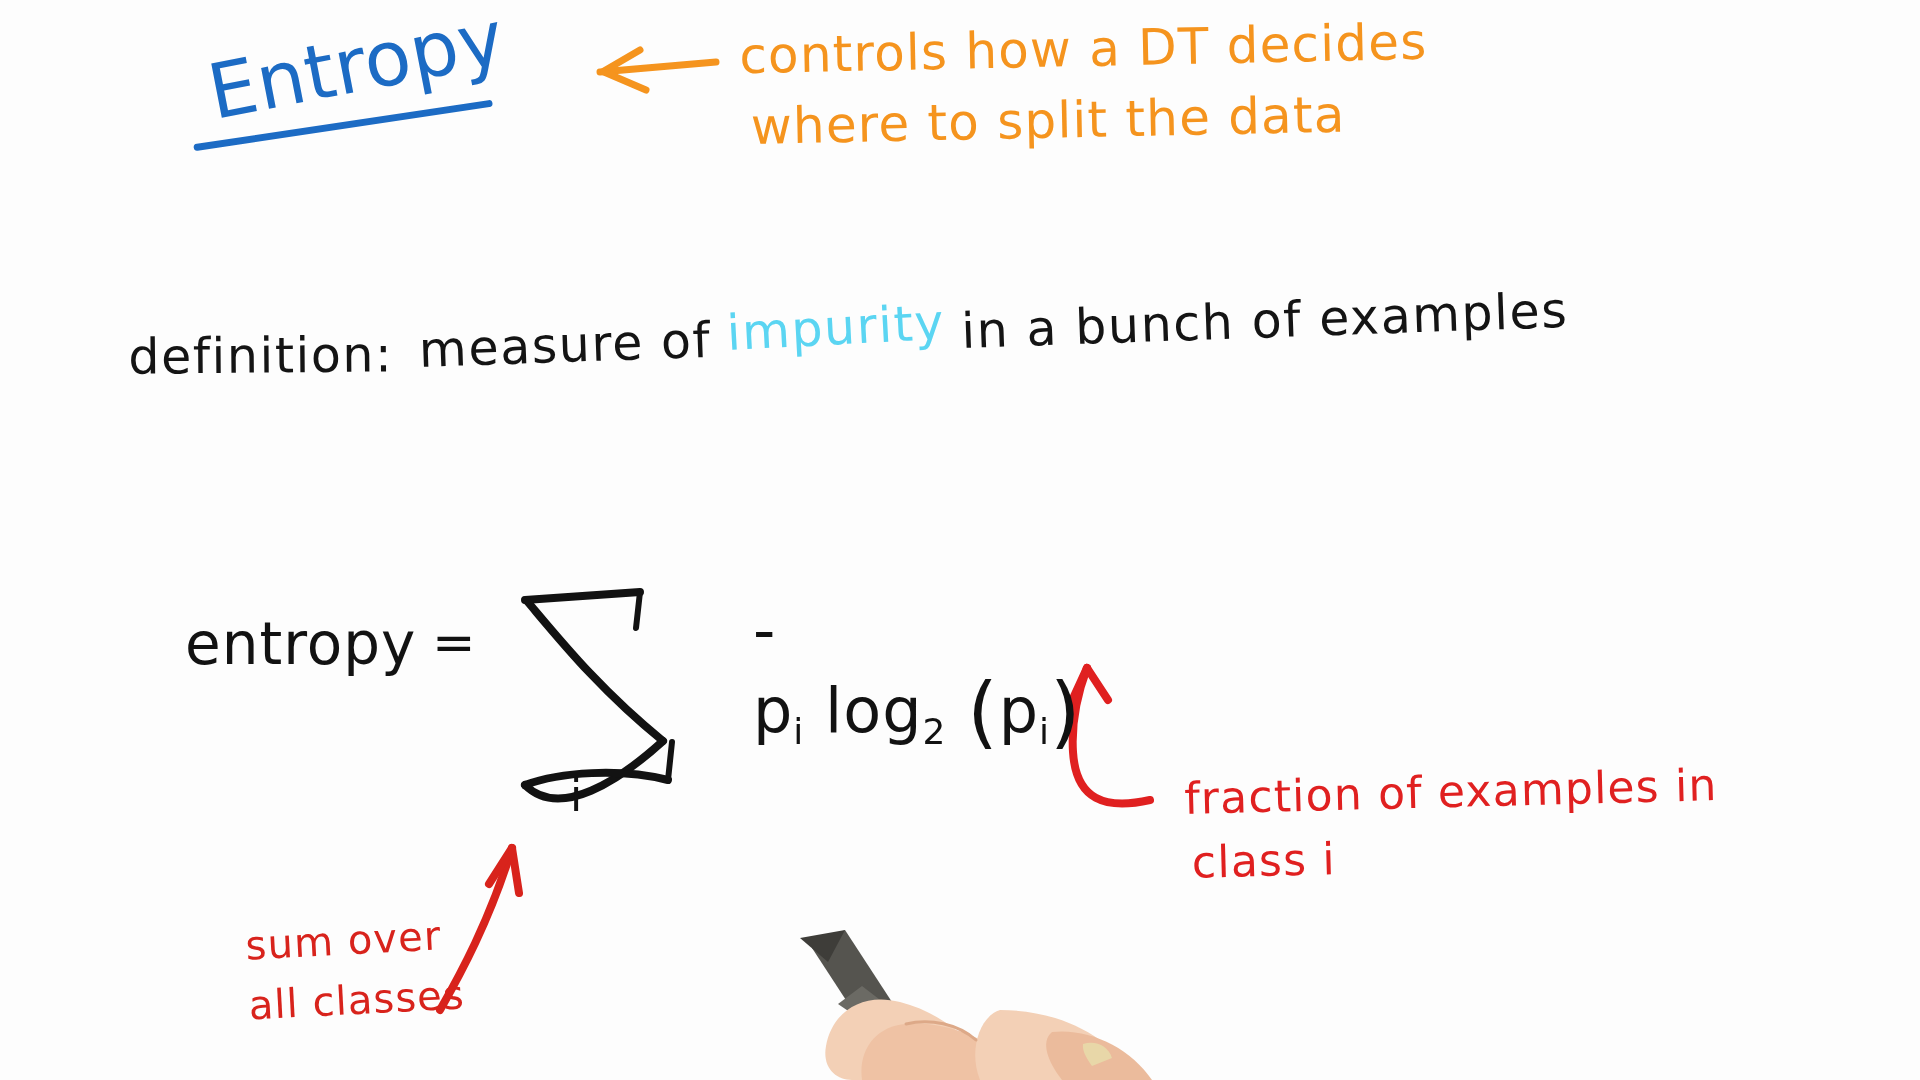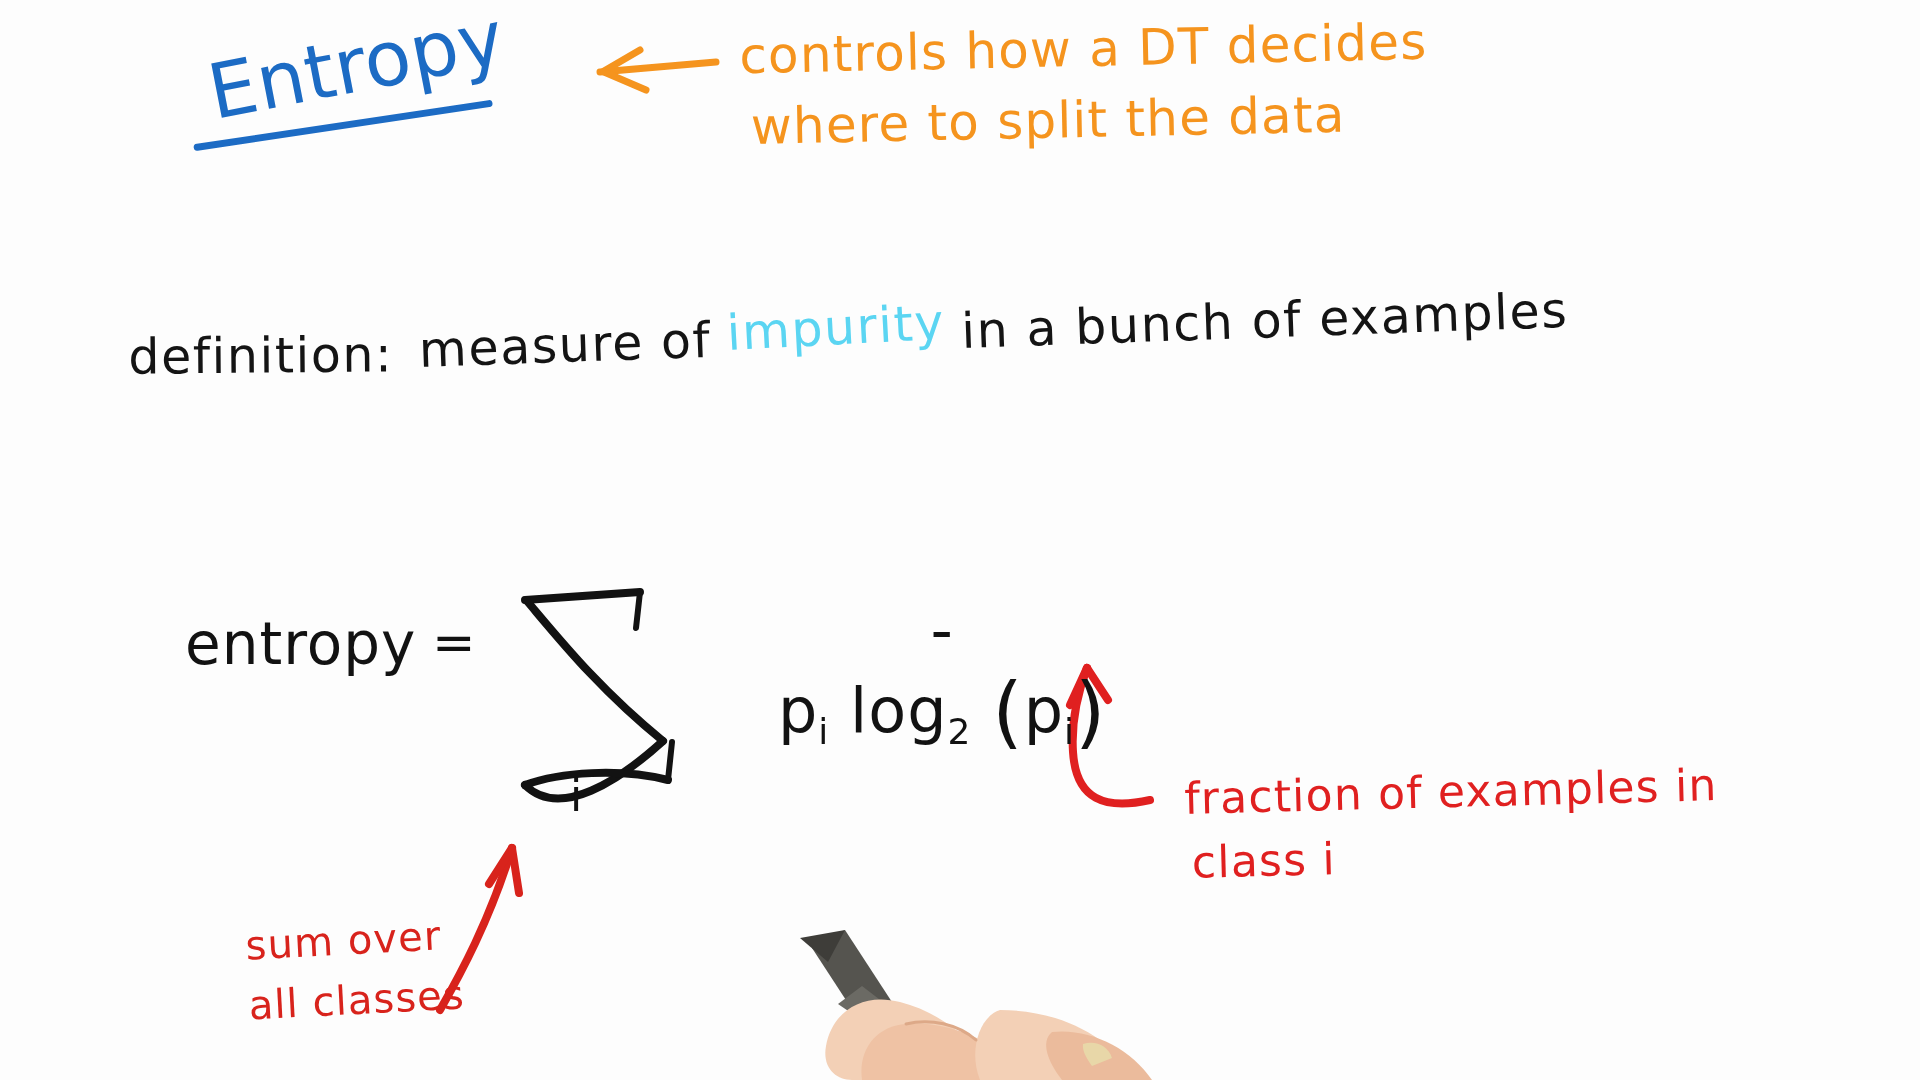--- a/index.html
+++ b/index.html
@@ -79,21 +79,21 @@
     left: 185px;
     top: 610px;
     font-size: 60px;
     color: #121212;
     font-weight: 500;
   }
   #fx-entropy { position: absolute; left: 0px; top: 0px; font-size: 58px; letter-spacing: 1px; }
   #fx-equals  { position: absolute; left: 247px; top: 2px; font-size: 52px; }
   #sigma-block { position: absolute; left: 320px; top: -88px; width: 200px; height: 230px; }
   #sigma-sub { position: absolute; left: 385px; top: 160px; font-size: 44px; font-weight: 500; color: #121212; }
-  #fx-body { position: absolute; left: 593px; top: -16px; font-size: 62px; letter-spacing: 1px; text-align: center; }
+  #fx-body { position: absolute; left: 568px; top: -16px; font-size: 62px; letter-spacing: 1px; }
   #fx-body .sub { font-size: 36px; vertical-align: -0.32em; }
   .paren { font-size: 78px; font-weight: 400; vertical-align: -0.09em; }
 
   
   #red-right {
     position: absolute;
     left: 1185px;
     top: 760px;
     color: #E02020;
     font-size: 44px;

